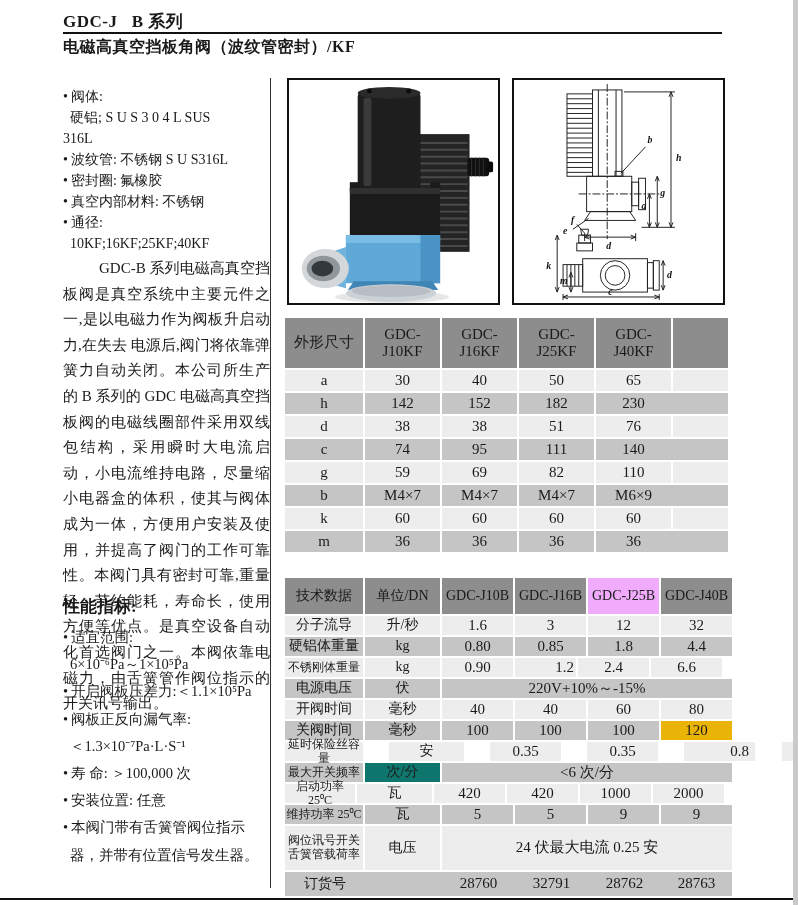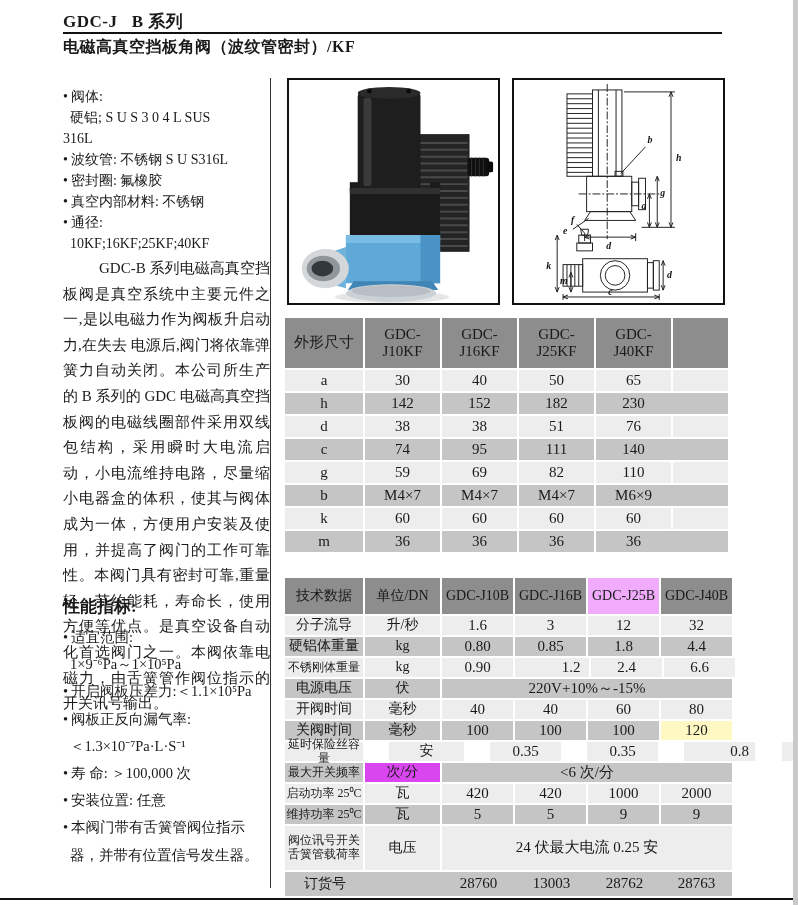--- a/index.html
+++ b/index.html
@@ -53,21 +53,21 @@
       <div class="line b">波纹管:  不锈钢  S U S316L</div>
       <div class="line b">密封圈:  氟橡胶</div>
       <div class="line b">真空内部材料: 不锈钢</div>
       <div class="line b">通径:</div>
       <div class="line i2">10KF;16KF;25KF;40KF</div>
     </div>
   <div class="para">GDC-B 系列电磁高真空挡板阀是真空系统中主要元件之一,是以电磁力作为阀板升启动力,在失去 电源后,阀门将依靠弹簧力自动关闭。本公司所生产的 B 系列的 GDC 电磁高真空挡板阀的电磁线圈部件采用双线包结构，采用瞬时大电流启动，小电流维持电路，尽量缩小电器盒的体积，使其与阀体成为一体，方便用户安装及使用，并提高了阀门的工作可靠性。本阀门具有密封可靠,重量轻，节约能耗，寿命长，使用方便等优点。是真空设备自动化首选阀门之一。本阀依靠电磁力，由舌簧管作阀位指示的开关讯号输出。</div>
   <div class="perf-title">性能指标:</div>
   <div class="perf" id="perf-list">
       <div class="line b">适宜范围:</div>
-      <div class="line i2">1×9⁻⁶Pa～1×10⁵Pa</div>
+      <div class="line i2">6×10⁻⁶Pa～1×10⁵Pa</div>
       <div class="line b">开启阀板压差力:＜1.1×10⁵Pa</div>
       <div class="line b">阀板正反向漏气率:</div>
       <div class="line i2">＜1.3×10⁻⁷Pa·L·S⁻¹</div>
       <div class="line b">寿 命: ＞100,000 次</div>
       <div class="line b">安装位置: 任意</div>
       <div class="line b">本阀门带有舌簧管阀位指示</div>
       <div class="line i2">器，并带有位置信号发生器。</div>
     </div>
 
   <div class="fig photo">
@@ -249,21 +249,21 @@
         <div class="td" style="width: 75px; background: rgb(197, 197, 197); font-size: 14px; margin-right: 2px;">kg</div>
         <div class="td" style="width: 71px; background: rgb(197, 197, 197); margin-right: 2px;">0.80</div>
         <div class="td" style="width: 71px; background: rgb(197, 197, 197); margin-right: 2px;">0.85</div>
         <div class="td" style="width: 71px; background: rgb(197, 197, 197); margin-right: 2px;">1.8</div>
         <div class="td" style="width: 71px; background: rgb(197, 197, 197);">4.4</div>
       </div>
       <div class="tr" style="height: 19px;">
         <div class="td" style="width: 78px; background: rgb(237, 237, 237); font-size: 12px; margin-right: 2px;">不锈刚体重量</div>
         <div class="td" style="width: 75px; background: rgb(237, 237, 237); font-size: 14px; margin-right: 2px;">kg</div>
         <div class="td" style="width: 71px; background: rgb(237, 237, 237); margin-right: 2px;">0.90</div>
-        <div class="td" style="width: 74px; background: rgb(237, 237, 237); margin-right: 2px; padding-left: 38px;">1.2</div>
+        <div class="td" style="width: 61px; background: rgb(237, 237, 237); margin-right: 2px; padding-left: 38px;">1.2</div>
         <div class="td" style="width: 71px; background: rgb(237, 237, 237); margin-right: 2px;">2.4</div>
         <div class="td" style="width: 71px; background: rgb(237, 237, 237);">6.6</div>
       </div>
       <div class="tr" style="height: 19px;">
         <div class="td" style="width: 78px; background: rgb(197, 197, 197); font-size: 14px; margin-right: 2px;">电源电压</div>
         <div class="td" style="width: 75px; background: rgb(197, 197, 197); font-size: 14px; margin-right: 2px;">伏</div>
         <div class="td" style="width: 290px; background: rgb(197, 197, 197);">220V+10%～-15%</div>
       </div>
       <div class="tr" style="height: 19px;">
         <div class="td" style="width: 78px; background: rgb(237, 237, 237); font-size: 14px; margin-right: 2px;">开阀时间</div>
@@ -272,37 +272,37 @@
         <div class="td" style="width: 71px; background: rgb(237, 237, 237); margin-right: 2px;">40</div>
         <div class="td" style="width: 71px; background: rgb(237, 237, 237); margin-right: 2px;">60</div>
         <div class="td" style="width: 71px; background: rgb(237, 237, 237);">80</div>
       </div>
       <div class="tr" style="height: 19px;">
         <div class="td" style="width: 78px; background: rgb(197, 197, 197); font-size: 14px; margin-right: 2px;">关阀时间</div>
         <div class="td" style="width: 75px; background: rgb(197, 197, 197); font-size: 14px; margin-right: 2px;">毫秒</div>
         <div class="td" style="width: 71px; background: rgb(197, 197, 197); margin-right: 2px;">100</div>
         <div class="td" style="width: 71px; background: rgb(197, 197, 197); margin-right: 2px;">100</div>
         <div class="td" style="width: 71px; background: rgb(197, 197, 197); margin-right: 2px;">100</div>
-        <div class="td" style="width: 71px; background: #fef9c3;">120</div>
+        <div class="td" style="width: 71px; background: #eab308;">120</div>
       </div>
       <div class="tr" style="height: 19px; gap: 24px;">
         <div class="td" style="width: 78px; background: rgb(237, 237, 237); font-size: 12px; margin-right: 2px;">延时保险丝容量</div>
         <div class="td" style="width: 75px; background: rgb(237, 237, 237); font-size: 14px; margin-right: 2px;">安</div>
         <div class="td" style="width: 71px; background: rgb(237, 237, 237); margin-right: 2px;">0.35</div>
         <div class="td" style="width: 71px; background: rgb(237, 237, 237); margin-right: 2px;">0.35</div>
         <div class="td" style="width: 71px; background: rgb(237, 237, 237); margin-right: 3px; padding-left: 40px;">0.8</div>
         <div class="td" style="width: 71px; background: rgb(237, 237, 237);">1.6</div>
       </div>
       <div class="tr" style="height: 19px;">
         <div class="td" style="width: 78px; background: rgb(197, 197, 197); font-size: 12px; margin-right: 2px;">最大开关频率</div>
-        <div class="td" style="width: 75px; background: #d946ef; font-size: 14px; margin-right: 2px;">次/分</div>
+        <div class="td" style="width: 75px; background: #0f766e; font-size: 14px; margin-right: 2px;">次/分</div>
         <div class="td" style="width: 290px; background: rgb(197, 197, 197);">&lt;6 次/分</div>
       </div>
       <div class="tr" style="height: 19px;">
-        <div class="td" style="width: 78px; background: rgb(237, 237, 237); font-size: 12px; margin-right: 2px;">启动功率 25⁰C</div>
+        <div class="td" style="width: 70px; background: rgb(237, 237, 237); font-size: 12px; margin-right: 2px;">启动功率 25⁰C</div>
         <div class="td" style="width: 75px; background: rgb(237, 237, 237); font-size: 14px; margin-right: 2px;">瓦</div>
         <div class="td" style="width: 71px; background: rgb(237, 237, 237); margin-right: 2px;">420</div>
         <div class="td" style="width: 71px; background: rgb(237, 237, 237); margin-right: 2px;">420</div>
         <div class="td" style="width: 71px; background: rgb(237, 237, 237); margin-right: 2px;">1000</div>
         <div class="td" style="width: 71px; background: rgb(237, 237, 237);">2000</div>
       </div>
       <div class="tr" style="height: 19px;">
         <div class="td" style="width: 78px; background: rgb(197, 197, 197); font-size: 12px; margin-right: 2px;">维持功率 25⁰C</div>
         <div class="td" style="width: 75px; background: rgb(197, 197, 197); font-size: 14px; margin-right: 2px;">瓦</div>
         <div class="td" style="width: 71px; background: rgb(197, 197, 197); margin-right: 2px;">5</div>
@@ -312,21 +312,21 @@
       </div>
       <div class="tr" style="height: 44px;">
         <div class="td" style="width: 78px; background: rgb(237, 237, 237); font-size: 12px; margin-right: 2px;">阀位讯号开关舌簧管载荷率</div>
         <div class="td" style="width: 75px; background: rgb(237, 237, 237); font-size: 14px; margin-right: 2px;">电压</div>
         <div class="td" style="width: 290px; background: rgb(237, 237, 237);">24 伏最大电流  0.25 安</div>
       </div>
       <div class="tr" style="height: 24px;">
         <div class="td" style="width: 80px; background: rgb(197, 197, 197); font-size: 14px; margin-right: 0px;">订货号</div>
         <div class="td" style="width: 77px; background: rgb(197, 197, 197); font-size: 14px; margin-right: 0px;"></div>
         <div class="td" style="width: 73px; background: rgb(197, 197, 197); margin-right: 0px;">28760</div>
-        <div class="td" style="width: 73px; background: rgb(197, 197, 197); margin-right: 0px;">13003</div>
+        <div class="td" style="width: 73px; background: rgb(197, 197, 197); margin-right: 0px;">32791</div>
         <div class="td" style="width: 73px; background: rgb(197, 197, 197); margin-right: 0px;">28762</div>
         <div class="td" style="width: 71px; background: rgb(197, 197, 197);">28763</div>
       </div>
     </div>
 
   <div class="bottom-rule"></div>
   <div class="right-strip"></div>
 </div>
 
 </body></html>

